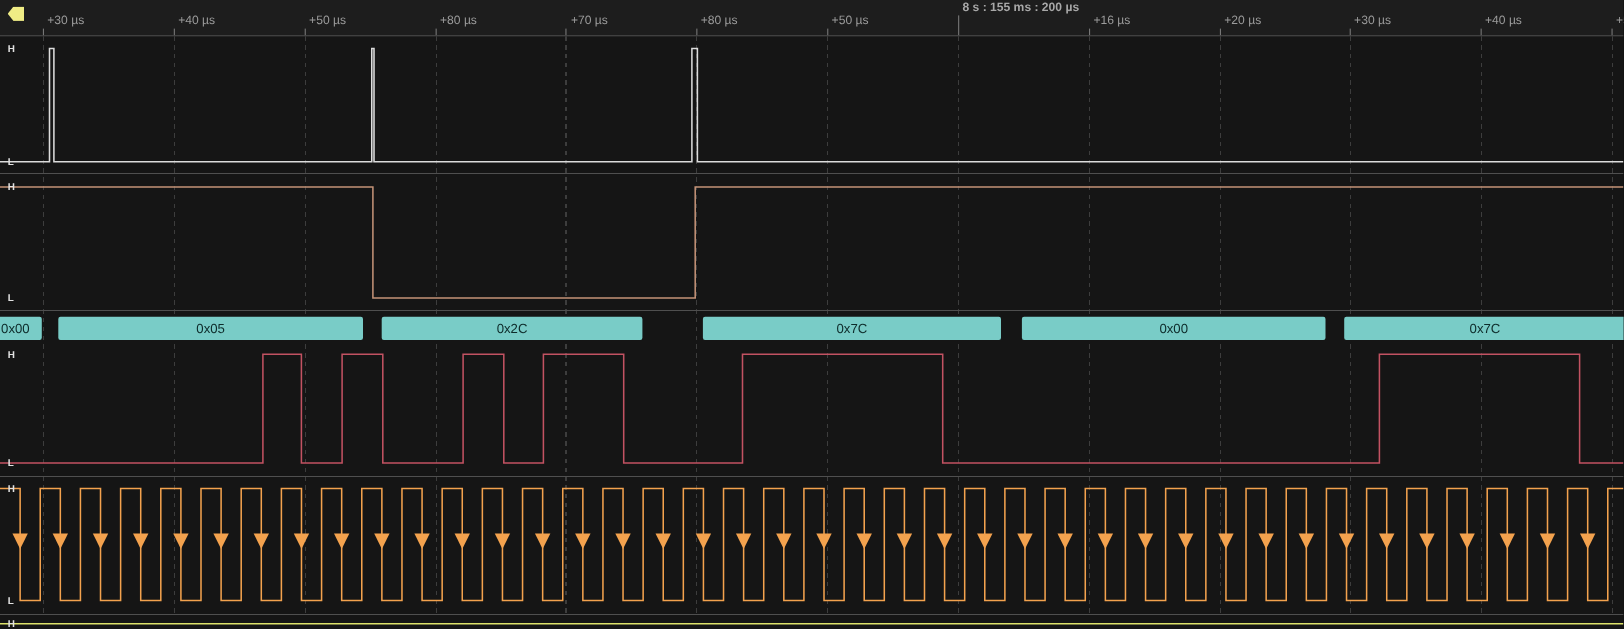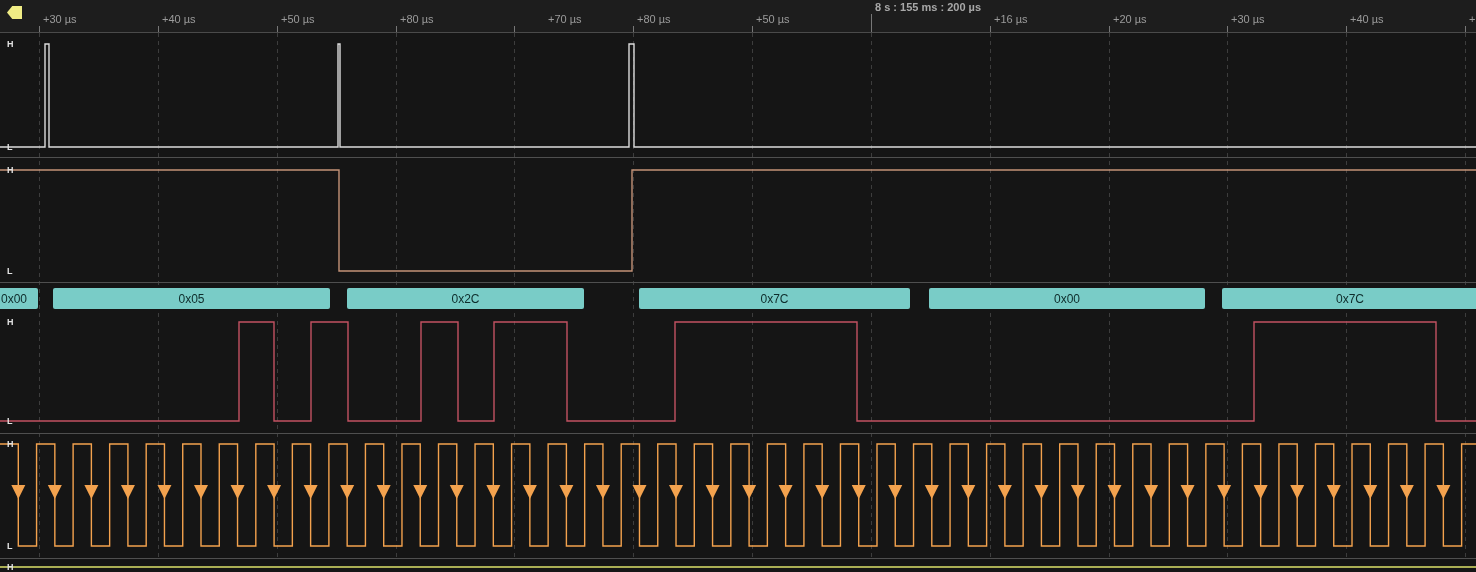--- a/index.html
+++ b/index.html
@@ -114,21 +114,21 @@
     <div id="major-label">8 s : 155 ms : 200 µs</div>
   <div class="tick-mark" style="left: 39px; top: 26px; height: 6px;"></div>
       <div class="tick-label" style="left: 43px;">+30 µs</div>
       <div class="tick-mark" style="left: 158px; top: 26px; height: 6px;"></div>
       <div class="tick-label" style="left: 162px;">+40 µs</div>
       <div class="tick-mark" style="left: 277px; top: 26px; height: 6px;"></div>
       <div class="tick-label" style="left: 281px;">+50 µs</div>
       <div class="tick-mark" style="left: 396px; top: 26px; height: 6px;"></div>
       <div class="tick-label" style="left: 400px;">+80 µs</div>
       <div class="tick-mark" style="left: 514px; top: 26px; height: 6px;"></div>
-      <div class="tick-label" style="left: 548px;">+70 µs</div>
+      <div class="tick-label" style="left: 519px;">+70 µs</div>
       <div class="tick-mark" style="left: 633px; top: 26px; height: 6px;"></div>
       <div class="tick-label" style="left: 637px;">+80 µs</div>
       <div class="tick-mark" style="left: 752px; top: 26px; height: 6px;"></div>
       <div class="tick-label" style="left: 756px;">+50 µs</div>
       <div class="tick-mark" style="left: 871px; top: 14px; height: 18px;"></div>
       <div class="tick-mark" style="left: 990px; top: 26px; height: 6px;"></div>
       <div class="tick-label" style="left: 994px;">+16 µs</div>
       <div class="tick-mark" style="left: 1109px; top: 26px; height: 6px;"></div>
       <div class="tick-label" style="left: 1113px;">+20 µs</div>
       <div class="tick-mark" style="left: 1227px; top: 26px; height: 6px;"></div>

